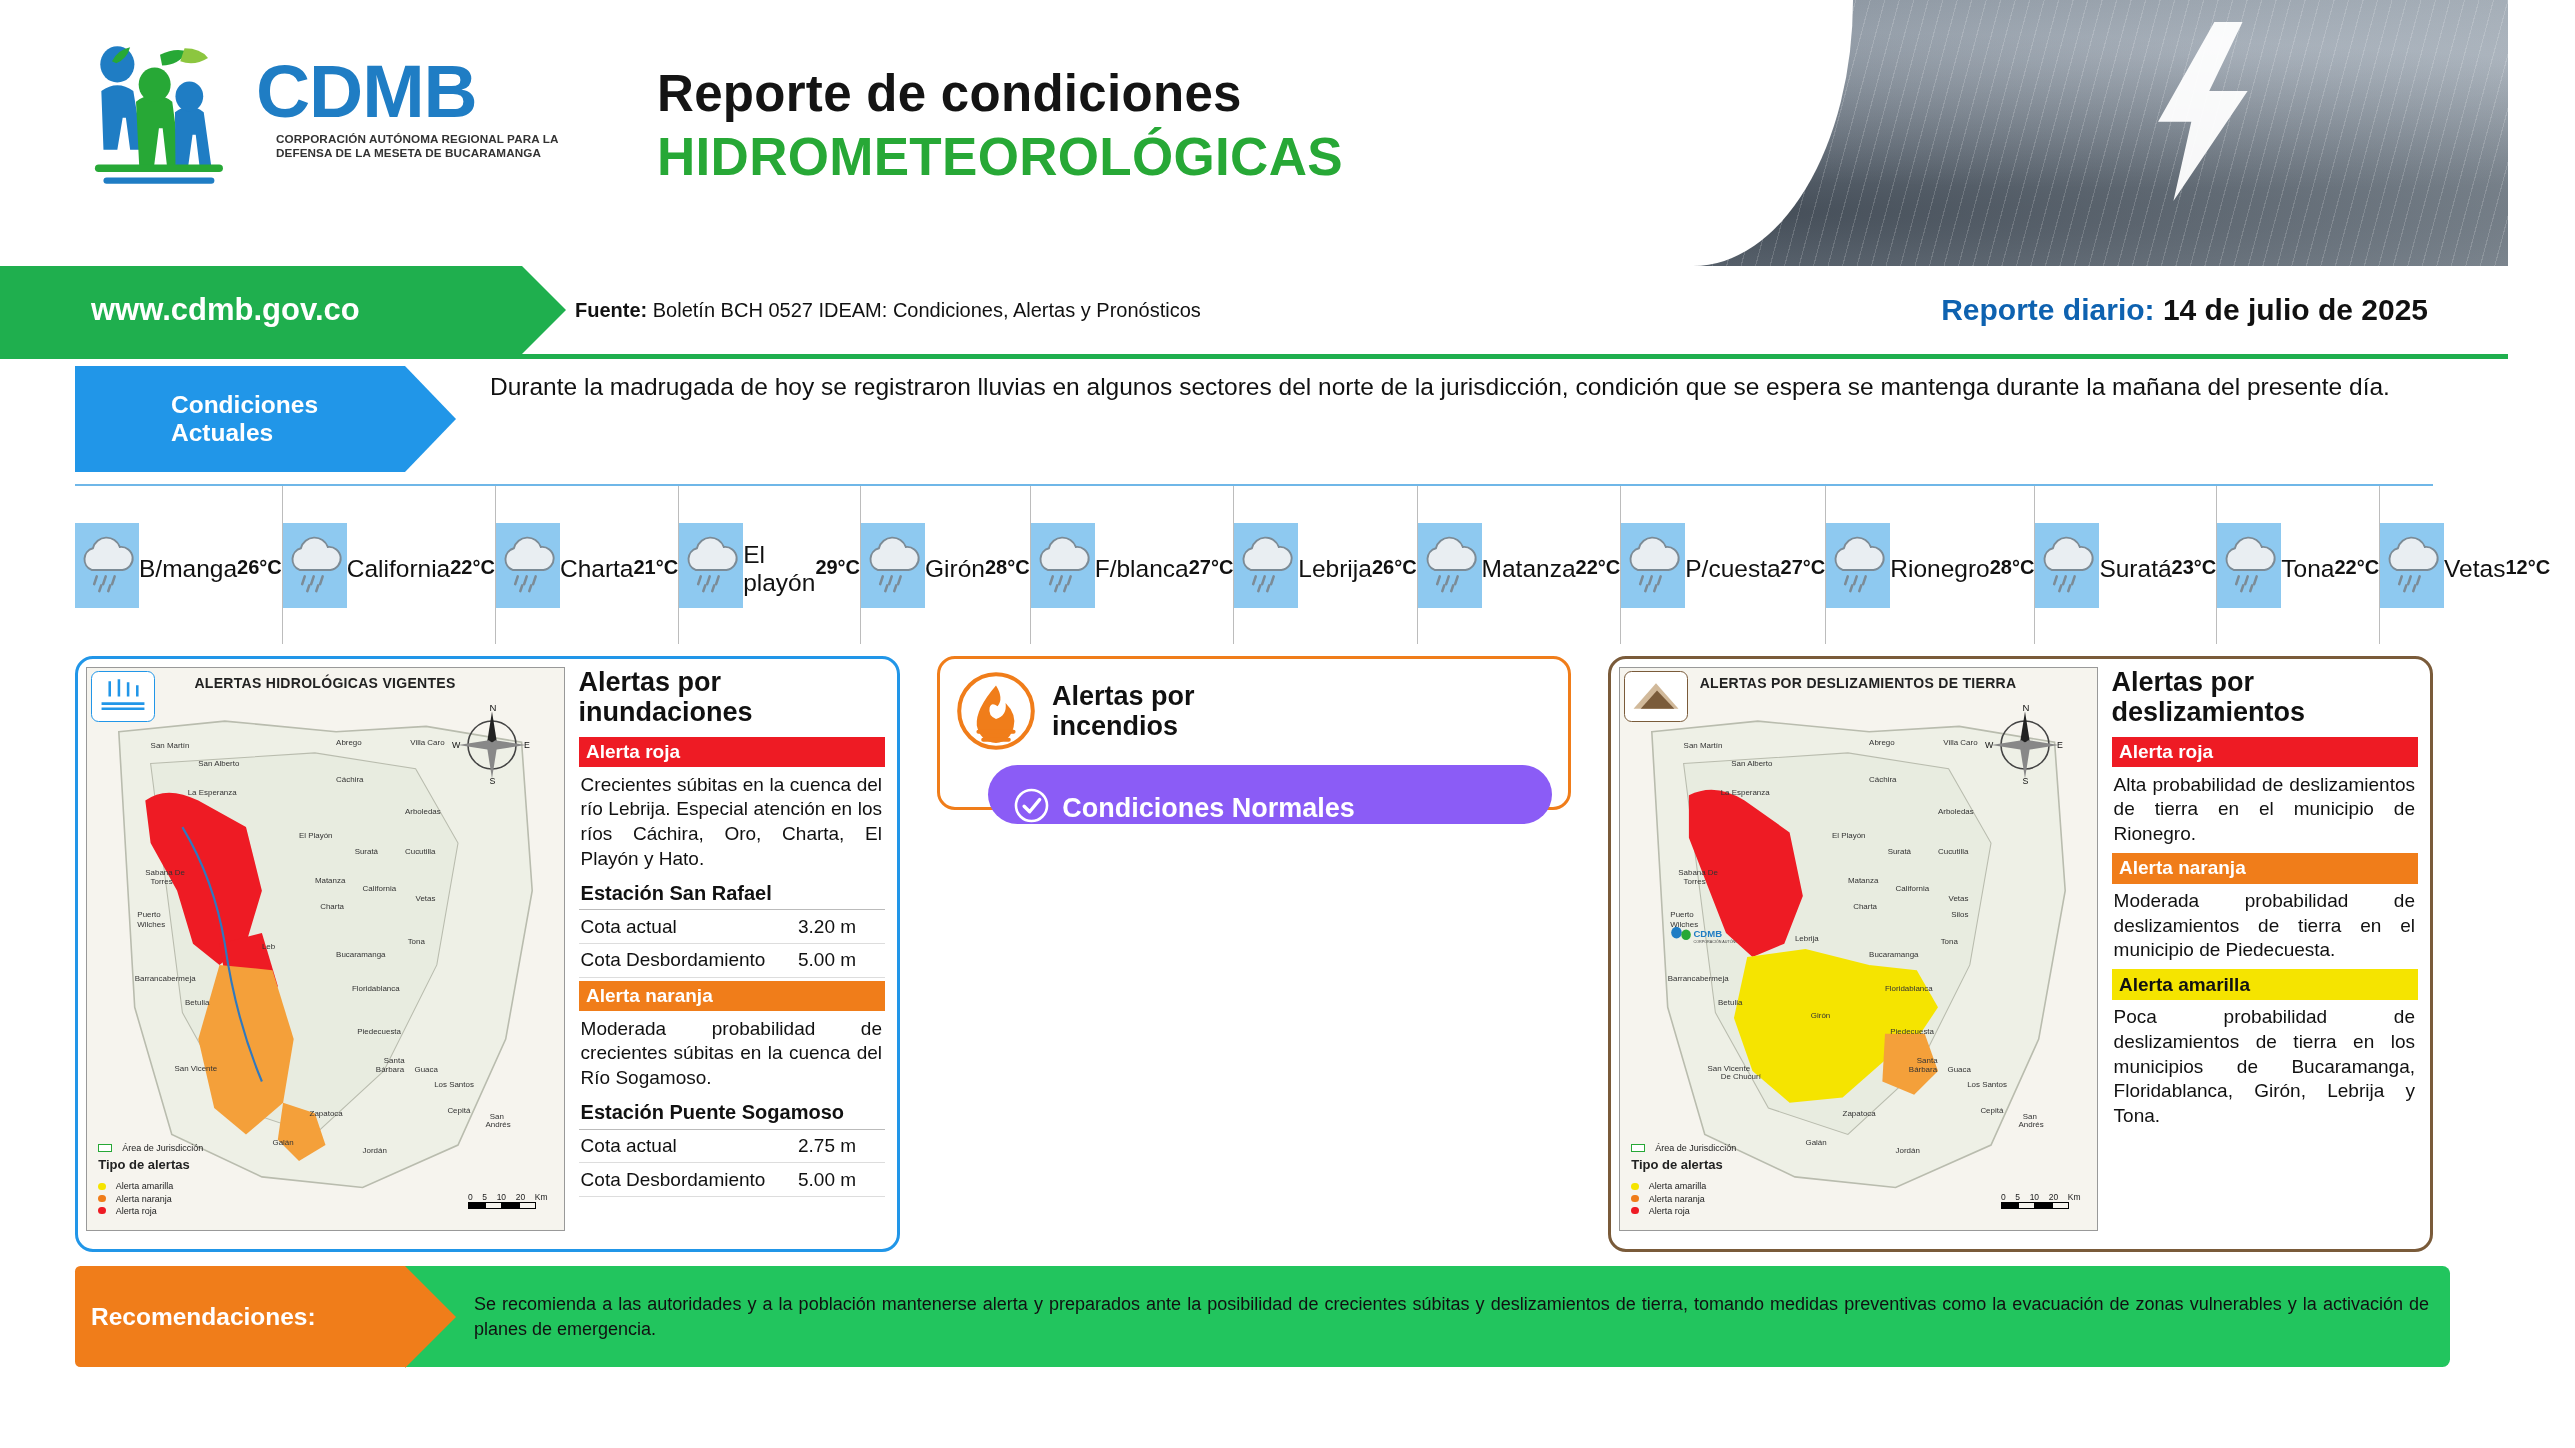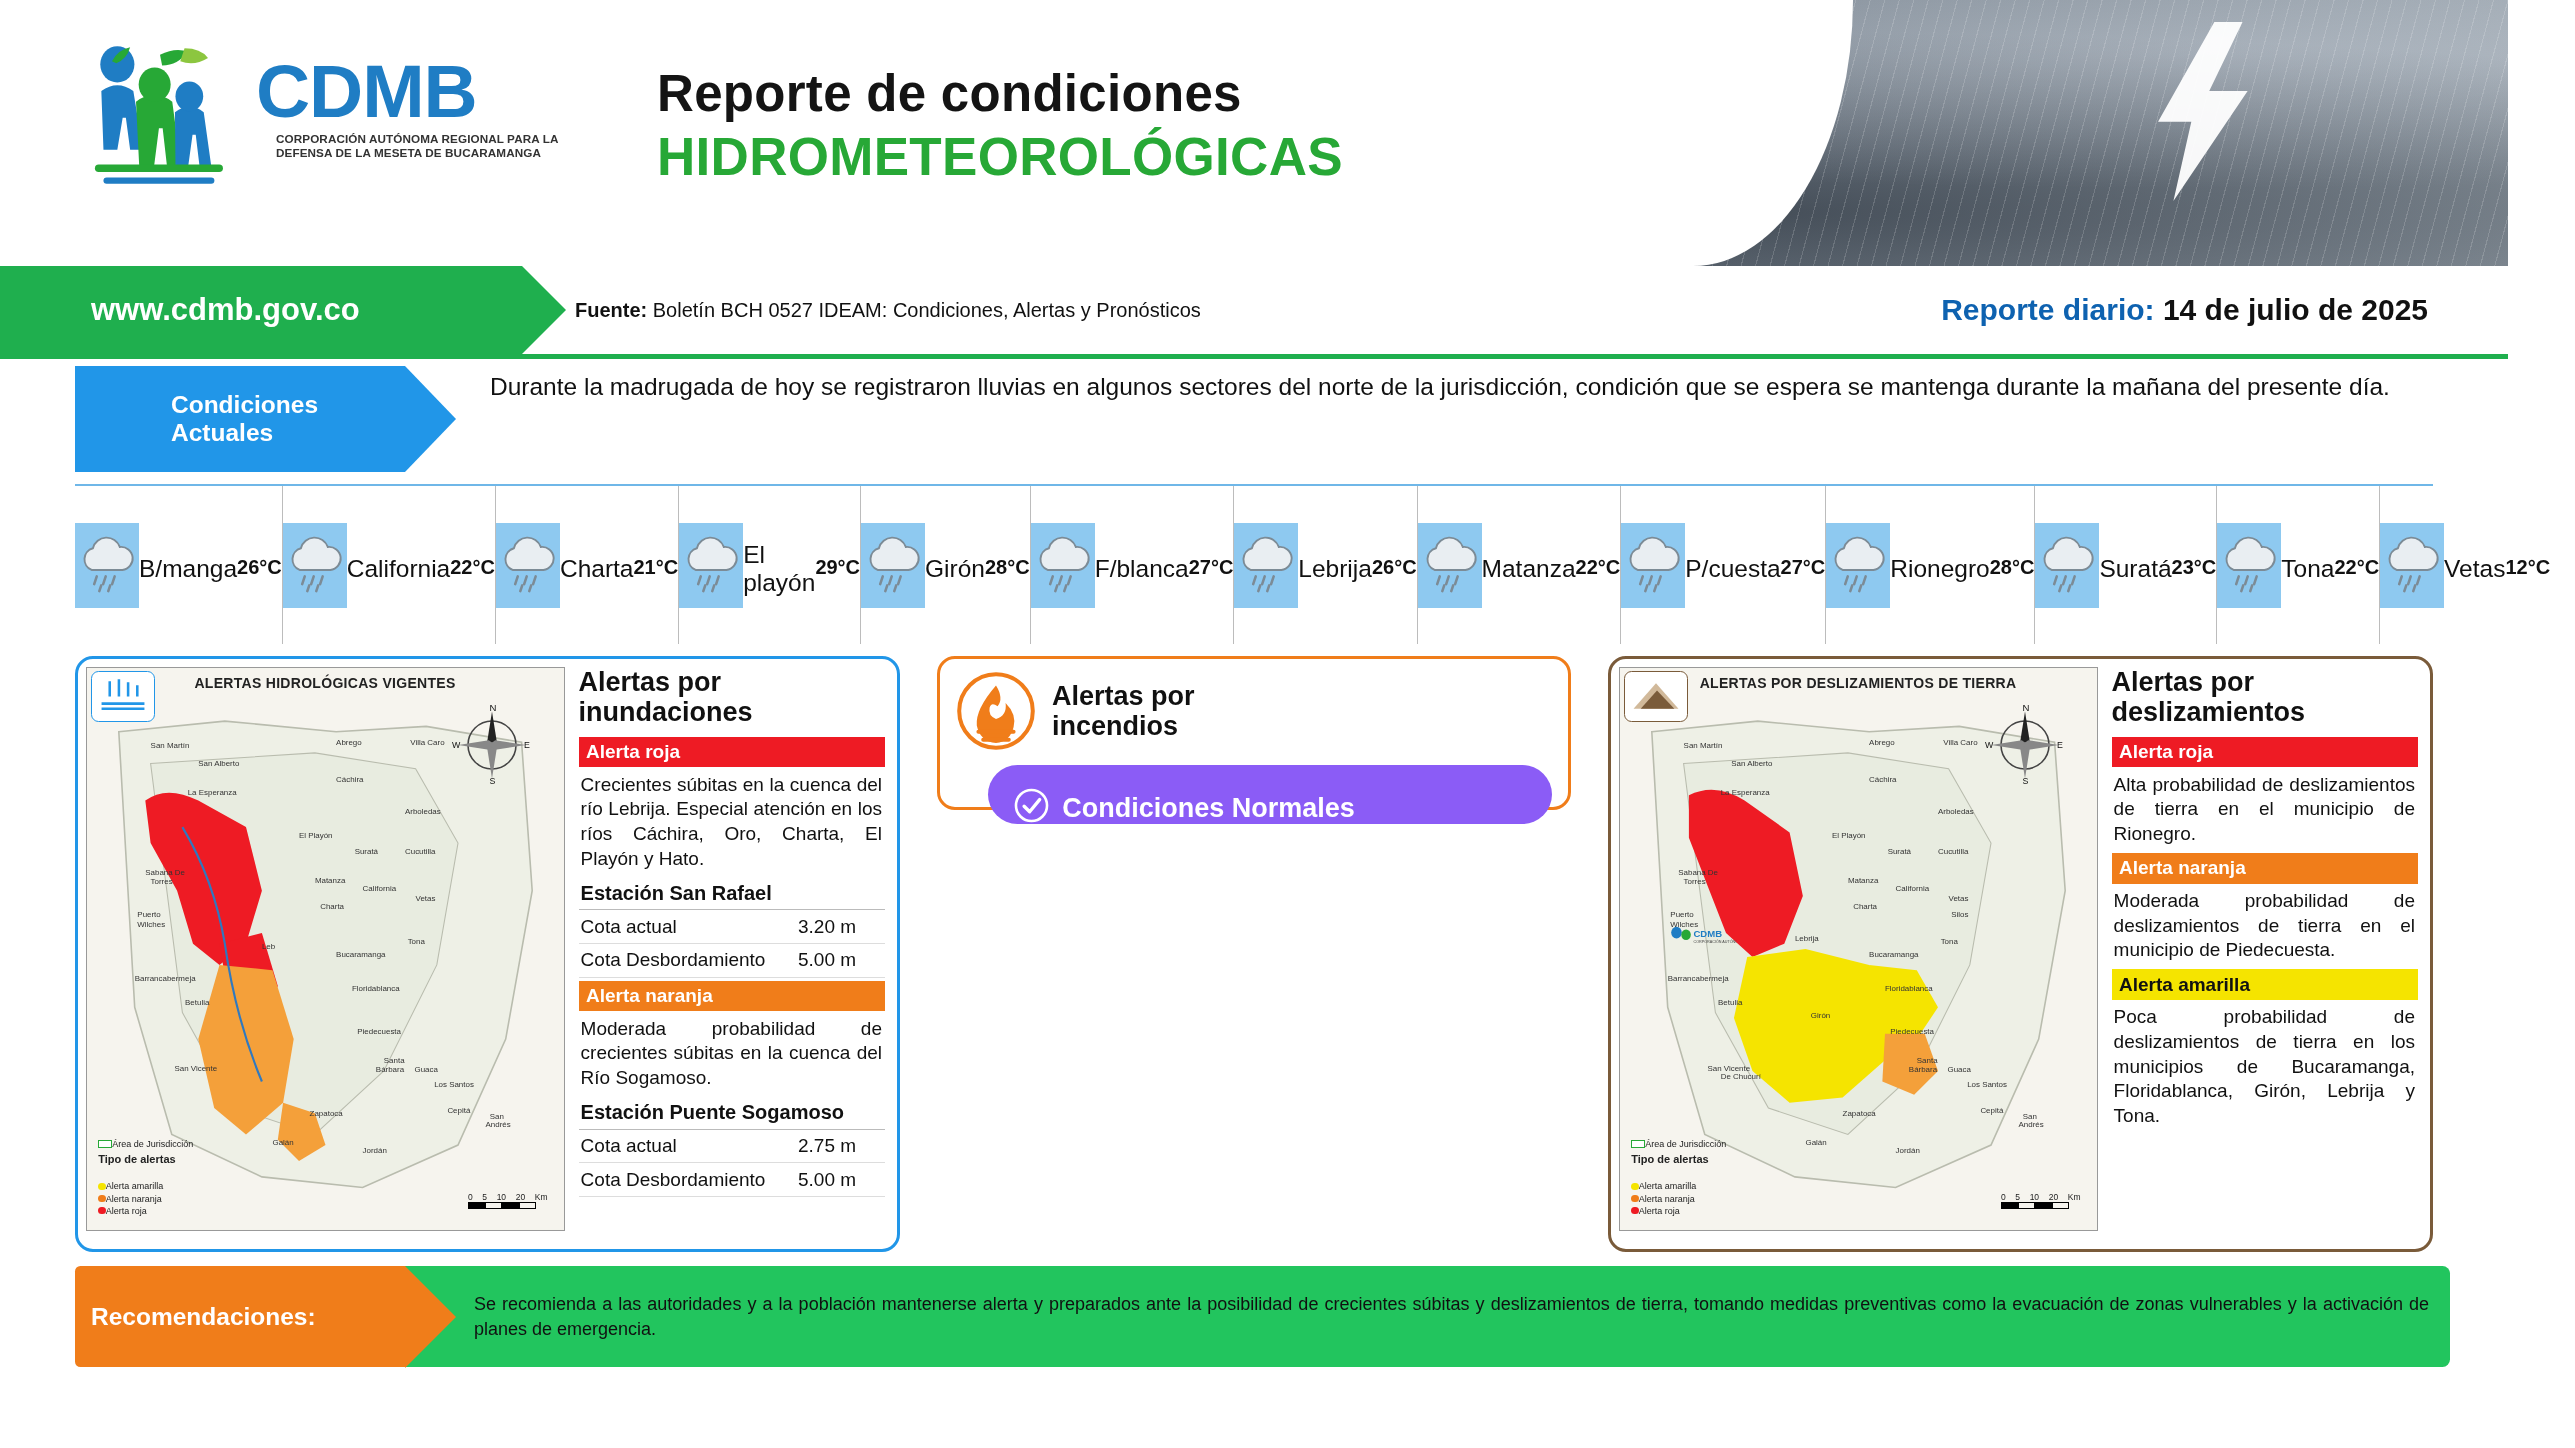--- a/index.html
+++ b/index.html
@@ -134,22 +134,22 @@
     width: 884px; margin-left: 37px; border: 3.2px solid #7a5b3a; border-radius: 18px;
     display: flex; padding: 7.5px; background: #fff;
   }
 
   .map-box { width: 479px; height: 564px; position: relative; }
   .map-img { width: 100%; height: 100%; border: 1.1px solid #999; background: #f4f2ec; position: relative; overflow: hidden; }
   .map-title { position:absolute; top:7.5px; left:0; right:0; text-align:center; font-size:14px; font-weight:bold; color:#222; letter-spacing:0.3px;}
   .map-corner-badge { position:absolute; left:4.3px; top:3.2px; width:64px; height:51px; border:1.6px solid #2196e8; border-radius:7.5px; background:#fff; }
   .map-corner-badge.brown { border-color:#7a5b3a; }
   .map-legend { position:absolute; left:11.7px; bottom:14px; width:160px; font-size:9px; color:#222; }
-  .map-legend .lg-title { font-weight:bold; font-size:11px; margin-bottom:16px;}
-  .map-legend .lg-row { display:flex; align-items:center; gap:0; margin-top:2.1px;}
+  .map-legend .lg-title { font-weight:bold; font-size:13px; margin-bottom:9px;}
+  .map-legend .lg-row { display:flex; align-items:center; gap:10px; margin-top:2.1px;}
   .map-scale { position:absolute; right:16px; bottom:21px; font-size:9.6px; color:#222; text-align:center;}
   .scalebar { display:flex; }
   .scalebar i { display:block; width:17px; height:6.4px; border:0.5px solid #000; }
   .scalebar i:nth-child(odd){ background:#000;}
   .compass { position:absolute; right:32px; top:37px; width:80px; height:80px; }
 
   .alerts-col { flex: 1; padding-left: 14px; padding-right: 4.3px; }
   .alerts-col h3 { font-size: 27px; color: #111; font-weight: bold; line-height: 1.12; margin-bottom: 9.6px; }
   .alert-band {
     color: #fff; font-weight: bold; font-size: 19px; padding: 4.3px 7.5px; margin-top: 3.2px;

